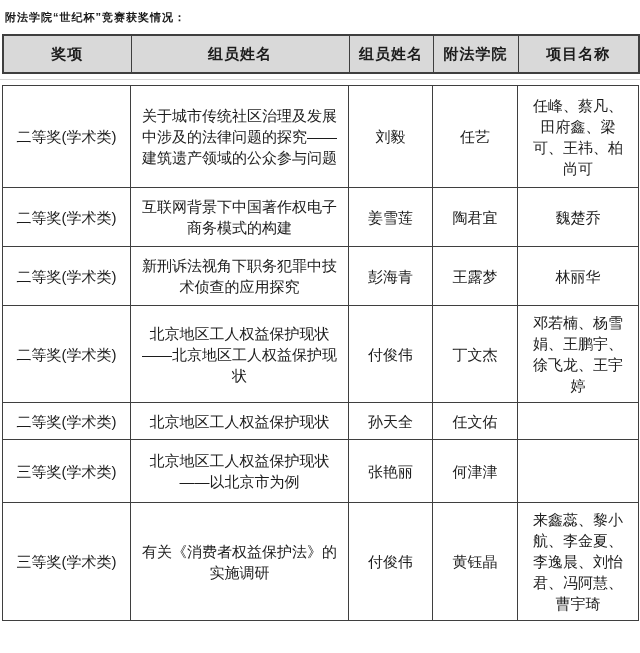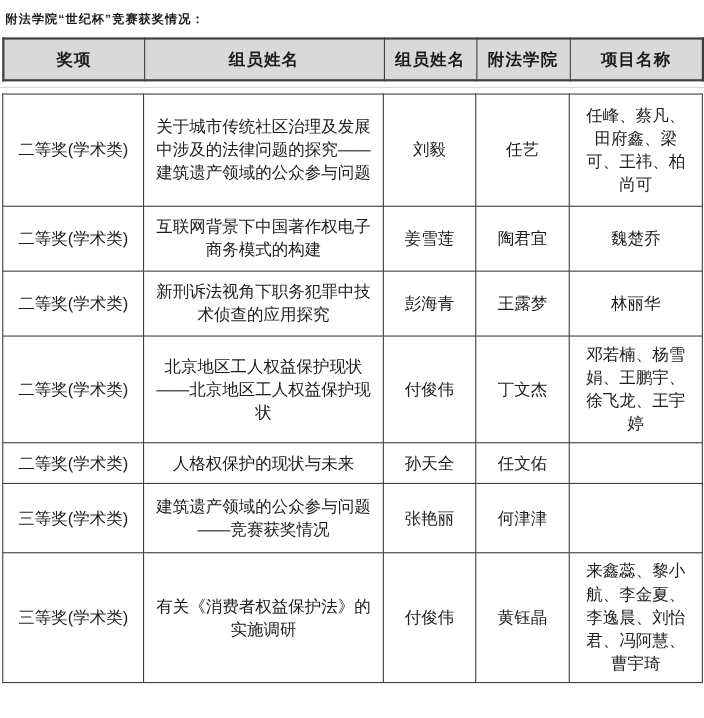--- a/index.html
+++ b/index.html
@@ -148,28 +148,28 @@
     </tr>
     <tr class="r4">
       <td class="award">二等奖(学术类)</td>
       <td class="project">北京地区工人权益保护现状——北京地区工人权益保护现状</td>
       <td class="advisor">付俊伟</td>
       <td class="leader">丁文杰</td>
       <td class="members">邓若楠、杨雪娟、王鹏宇、徐飞龙、王宇婷</td>
     </tr>
     <tr class="r5">
       <td class="award">二等奖(学术类)</td>
-      <td class="project">人格权保护的现状与未来</td>
+      <td class="project">北京地区工人权益保护现状</td>
       <td class="advisor">孙天全</td>
       <td class="leader">任文佑</td>
       <td class="members"></td>
     </tr>
     <tr class="r6">
       <td class="award">三等奖(学术类)</td>
-      <td class="project">建筑遗产领域的公众参与问题——竞赛获奖情况</td>
+      <td class="project">北京地区工人权益保护现状——以北京市为例</td>
       <td class="advisor">张艳丽</td>
       <td class="leader">何津津</td>
       <td class="members"></td>
     </tr>
     <tr class="r7">
       <td class="award">三等奖(学术类)</td>
       <td class="project">有关《消费者权益保护法》的实施调研</td>
       <td class="advisor">付俊伟</td>
       <td class="leader">黄钰晶</td>
       <td class="members">来鑫蕊、黎小航、李金夏、李逸晨、刘怡君、冯阿慧、曹宇琦</td>

